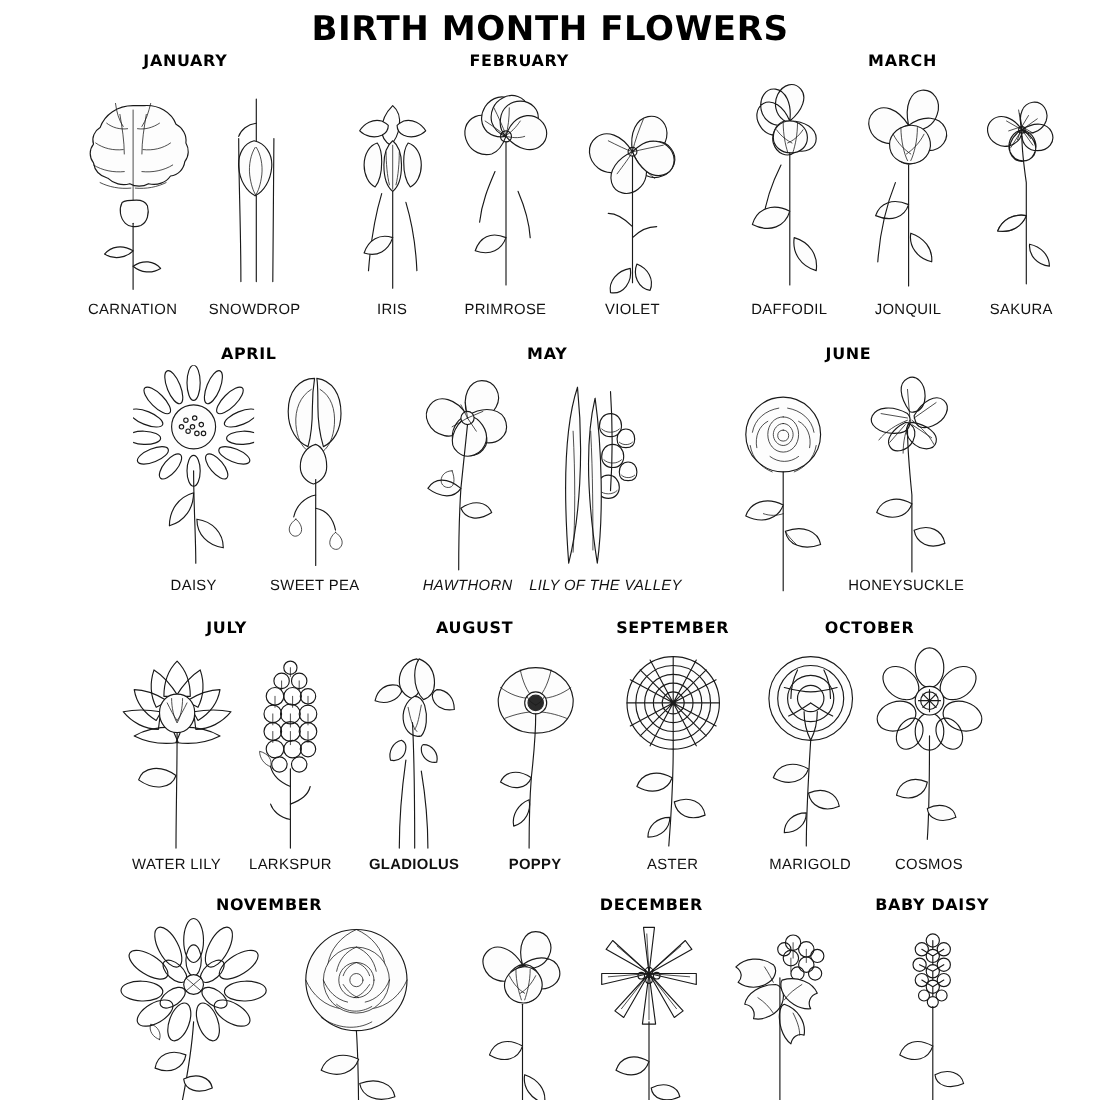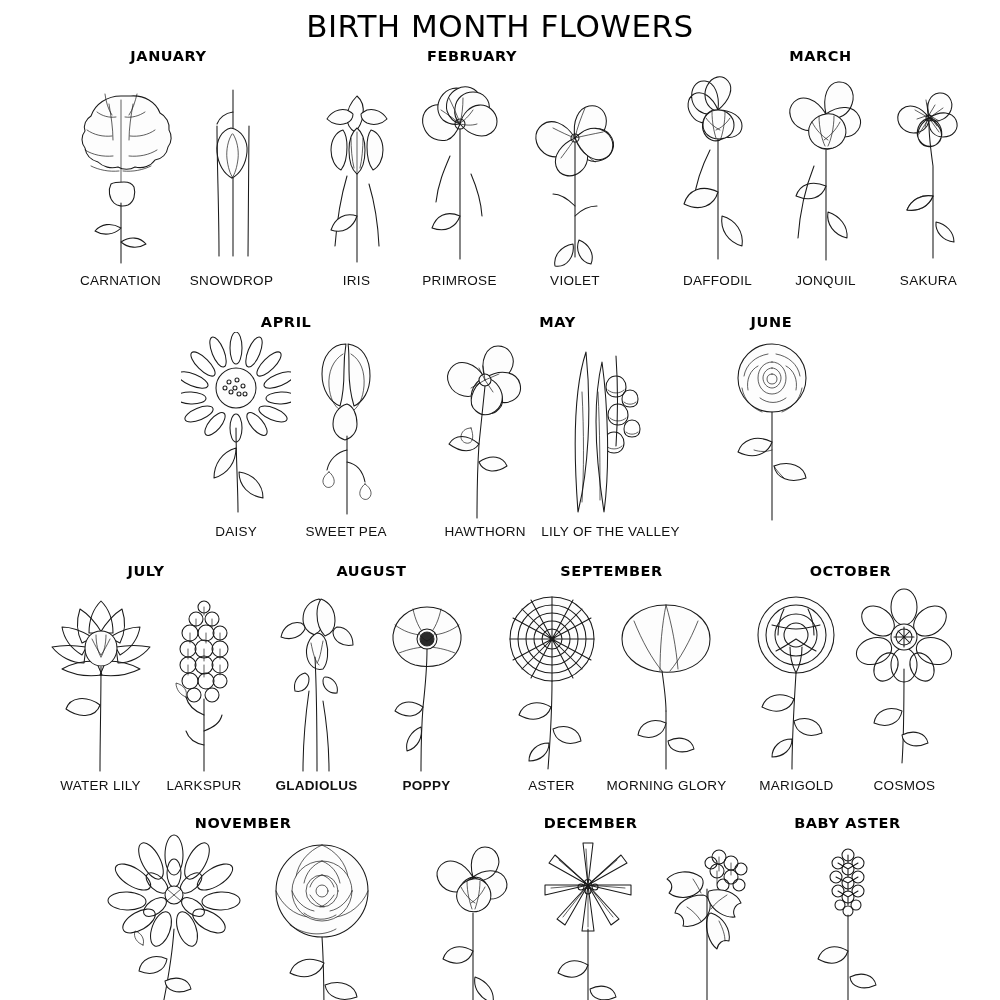--- a/index.html
+++ b/index.html
@@ -18,21 +18,21 @@
   #poster {
     width: 1000px;
     height: 1000px;
     position: relative;
     box-sizing: border-box;
     padding: 0;
   }
   .poster-title {
     text-align: center;
     font-family: "DejaVu Sans", sans-serif;
-    font-weight: 400;
+    font-weight: 700;
     font-size: 31px;
     letter-spacing: 0.5px;
     margin: 8px 0 4px 0;
     color: #000;
   }
   .row {
     display: flex;
     justify-content: center;
     align-items: flex-start;
     width: 1000px;
@@ -273,21 +273,21 @@
             <path d="M46 118c-10 2-18 10-20 20M46 130c10 2 16 10 18 20"></path>
             <path class="thin" d="M28 140c-6 4-8 10-4 14 3 3 8 1 9-3 1-4-2-9-5-11zM64 152c6 4 8 10 4 14-3 3-8 1-9-3-1-4 2-9 5-11z"></path>
           </svg>
           <div class="flower-name">SWEET PEA</div>
         </div>
       </div>
     </div>
 
     <div class="month-group">
       <div class="month-label">MAY</div>
-      <div class="flower-row" style="gap:6px;">
+      <div class="flower-row" style="gap:6px;font-style:italic;">
         <div class="flower">
           <svg width="100" height="190" viewBox="0 0 100 190">
             <path class="fillw" d="M50 46c-10-16-26-20-34-10-8 10-1 25 13 28 9 2 17-3 21-10 1-3 1-6 0-8z"></path>
             <path class="fillw" d="M50 46c-6-18 2-32 13-32 12 0 19 13 13 24-5 9-16 13-24 10-1-1-2-1-2-2z"></path>
             <path class="fillw" d="M50 46c16-10 32-6 35 6 3 12-8 21-21 18-10-2-16-11-15-20 0-2 1-3 1-4z"></path>
             <path class="fillw" d="M50 46c16 8 22 23 14 31-8 9-23 5-27-7-3-10 3-20 11-24 1 0 2 0 2 0z"></path>
             <path class="fillw" d="M50 46c-14 10-18 26-9 33 9 8 23 2 26-10 2-10-6-21-15-23-1 0-2 0-2 0z"></path>
             <circle class="fillw" cx="50" cy="48" r="6"></circle>
             <path class="thin" d="M50 48l-2-14M50 48l14-6M50 48l8 12M50 48l-14 8M50 48l-6-12"></path>
             <path d="M50 54c-2 20-4 40-6 58M44 112c-2 30-2 58-2 74"></path>
@@ -325,20 +325,37 @@
             <circle class="fillw" cx="48" cy="46" r="34"></circle>
             <path class="thin" d="M48 30c-8 0-14 7-14 16s6 16 14 16 14-7 14-16-6-16-14-16z"></path>
             <path class="thin" d="M48 36c-5 0-9 5-9 10s4 10 9 10 9-5 9-10-4-10-9-10z"></path>
             <path class="thin" d="M48 42c-3 0-5 2-5 5s2 5 5 5 5-2 5-5-2-5-5-5z"></path>
             <path class="thin" d="M34 34c-8 4-12 14-10 24M62 34c8 4 12 14 10 24M36 66c8 6 18 6 26 0M20 44c2-12 12-20 24-22M76 44c-2-12-12-20-24-22M18 56c2 12 10 20 20 24M78 56c-2 12-10 20-20 24"></path>
             <path d="M48 80v108"></path>
             <path class="fillw" d="M48 110c-16-8-30-2-34 10 16 8 30 2 34-10z"></path>
             <path class="fillw" d="M50 134c16-6 30 0 32 12-16 6-30 0-32-12z"></path>
             <path class="thin" d="M30 118c6 2 12 2 18 0M60 146c-4-4-8-8-10-12"></path>
           </svg>
+        </div>
+        <div class="flower">
+          <svg width="110" height="190" viewBox="0 0 110 190">
+            <g class="fillw">
+              <path d="M56 44c-14-8-28-6-32 2-4 8 6 16 20 16 8 0 13-3 14-8 1-4 0-8-2-10z"></path>
+              <path d="M58 42c-10-14-10-26-2-30 8-4 16 4 16 16 0 8-4 13-8 14-3 1-5 1-6 0z"></path>
+              <path d="M62 46c8-14 20-20 27-14 7 6 2 18-10 23-7 3-13 2-15-2-1-3-2-5-2-7z"></path>
+              <path d="M60 52c14 2 24 10 22 18-2 8-14 8-22 0-5-5-6-11-4-15 1-2 3-3 4-3z"></path>
+              <path d="M54 52c-12 6-18 16-14 22 4 7 16 4 21-5 3-6 2-12-2-15-2-2-4-2-5-2z"></path>
+            </g>
+            <path class="thin" d="M56 48l-24-4M58 46l-2-24M62 48l20-14M60 54l18 12M54 54l-14 16"></path>
+            <path class="thin" d="M56 50c-10 4-20 10-26 18M58 50c-4 10-6 20-6 30M60 50c8 6 16 14 20 22"></path>
+            <path d="M56 58c0 20 2 40 4 60M60 118v70"></path>
+            <path class="fillw" d="M60 126c-14-8-28-4-32 8 14 8 28 4 32-8z"></path>
+            <path class="fillw" d="M62 150c14-6 26 0 28 12-14 6-26 0-28-12z"></path>
+          </svg>
+          <div class="flower-name">HONEYSUCKLE</div>
         </div>
       </div>
     </div>
   </div>
 
   <div class="row" style="gap:20px; margin-top:24px;">
 
     <div class="month-group">
       <div class="month-label">JULY</div>
       <div class="flower-row" style="gap:6px;">
@@ -440,31 +457,20 @@
                 <circle cx="55" cy="58" r="10"></circle>
               <path d="M55 16v84M13 58h84M25 28l60 60M85 28L25 88M34 19l42 78M76 19L34 97M16 37l78 42M94 37L16 79"></path>
             </g>
             <path d="M55 100c0 32-2 62-4 88"></path>
             <path class="fillw" d="M54 126c-14-8-28-4-32 8 14 8 28 4 32-8z"></path>
             <path class="fillw" d="M56 148c14-6 26 0 28 12-14 6-26 0-28-12z"></path>
             <path class="fillw" d="M52 162c-12 0-20 8-20 18 12 0 20-8 20-18z"></path>
           </svg>
           <div class="flower-name">ASTER</div>
         </div>
-        <div class="flower">
-          <svg width="105" height="195" viewBox="0 0 105 195">
-            <path class="fillw" d="M52 24c-24 0-44 14-44 34 0 16 14 28 32 32 10 2 16 2 26 0 18-4 30-16 30-32 0-20-20-34-44-34z"></path>
-            <path class="thin" d="M52 24c-4 20-6 42-6 66M52 24c6 20 10 42 12 64M20 40c8 20 18 38 28 50M84 40c-8 20-18 38-28 50"></path>
-            <path d="M48 90c2 14 4 28 4 40"></path>
-            <path d="M52 130v58"></path>
-            <path class="fillw" d="M52 142c-14-6-26 0-28 12 14 6 26 0 28-12z"></path>
-            <path class="fillw" d="M54 160c12-6 24-2 26 8-13 6-25 2-26-8z"></path>
-          </svg>
-          <div class="flower-name">MORNING GLORY</div>
-        </div>
       </div>
     </div>
 
     <div class="month-group">
       <div class="month-label">OCTOBER</div>
       <div class="flower-row" style="gap:8px;">
         <div class="flower">
           <svg width="100" height="195" viewBox="0 0 100 195">
             <circle class="fillw" cx="50" cy="54" r="38"></circle>
             <g class="thin">
@@ -619,21 +625,21 @@
             <path class="thin" d="M40 46c4 6 6 10 8 14M34 74c6 4 10 8 14 14M74 62c-6 4-12 8-16 14M66 88c4 8 6 14 6 20"></path>
             <path d="M54 56c0 40 0 80 0 132"></path>
             <path class="thin" d="M66 24v14M78 30v12M64 38v12"></path>
           </svg>
 
         </div>
       </div>
     </div>
 
     <div class="month-group">
-      <div class="month-label">BABY ASTER</div>
+      <div class="month-label">BABY DAISY</div>
       <div class="flower-row" style="gap:8px;">
         <div class="flower">
           <svg width="100" height="190" viewBox="0 0 100 190">
             <g class="fillw thin">
               <circle cx="50" cy="22" r="6"></circle>
                 <circle cx="40" cy="30" r="6"></circle>
                 <circle cx="60" cy="30" r="6"></circle>
               <circle cx="50" cy="36" r="6"></circle>
                 <circle cx="38" cy="44" r="6"></circle>
                 <circle cx="60" cy="44" r="6"></circle>

